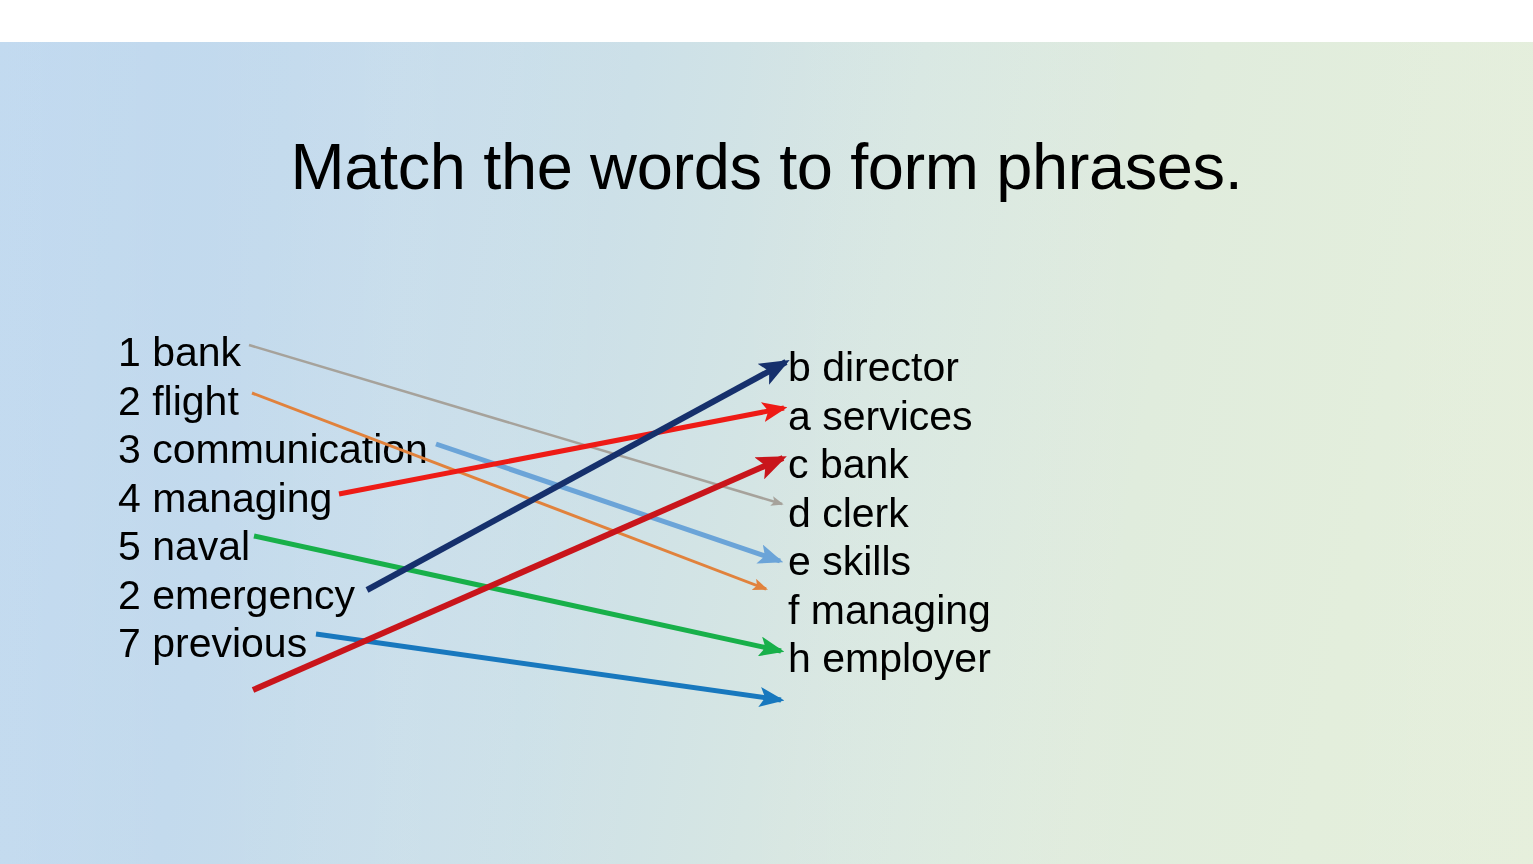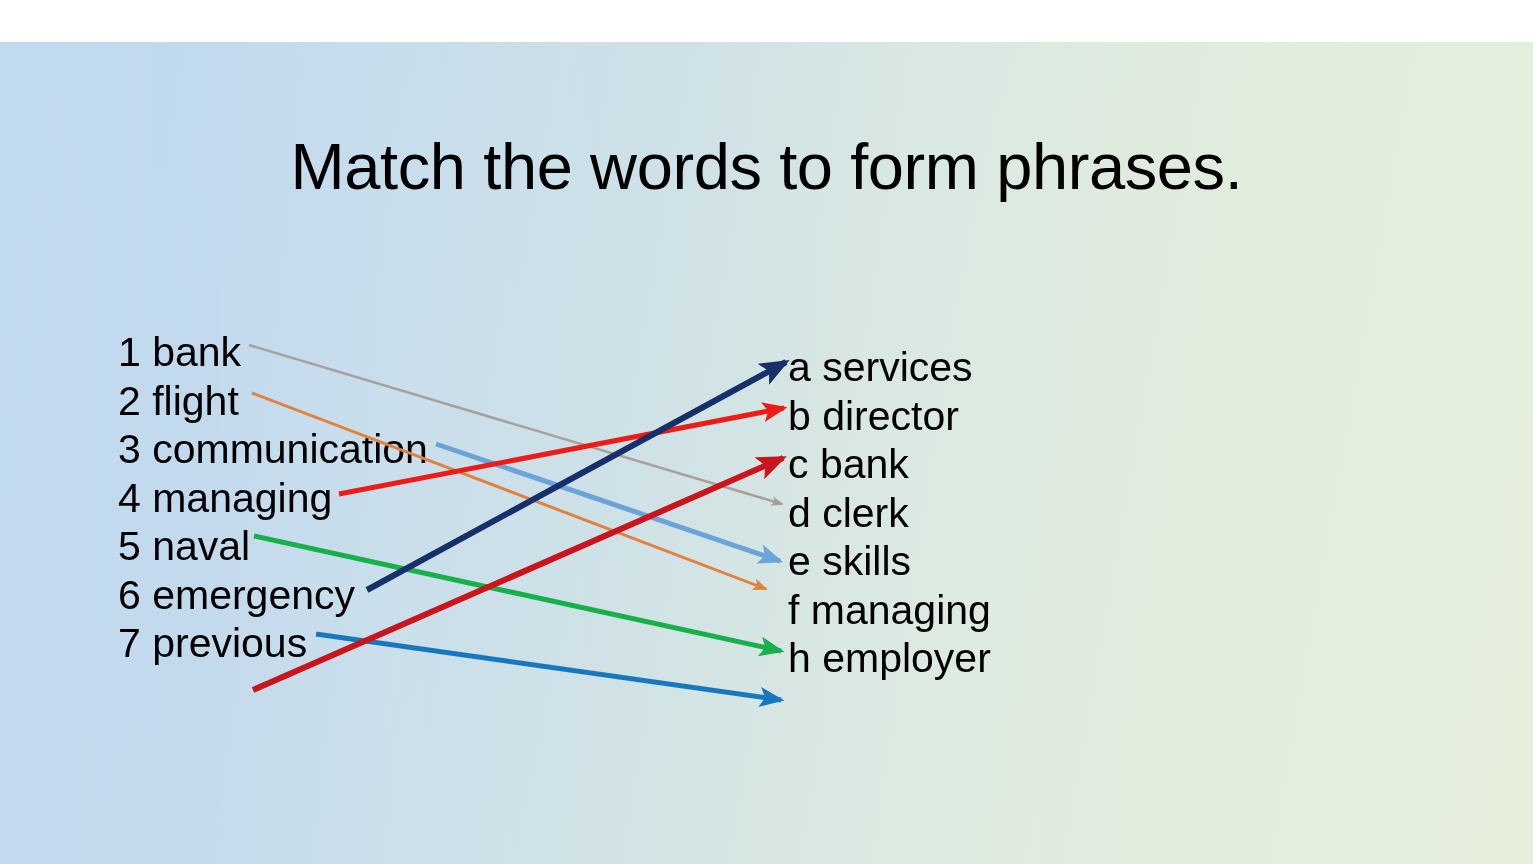--- a/index.html
+++ b/index.html
@@ -92,27 +92,27 @@
 <div id="slide">
 
   <div id="title">Match the words to form phrases.</div>
 
   <div id="left-column" class="column">
     <div class="item"><span>1 bank</span></div>
     <div class="item"><span>2 flight</span></div>
     <div class="item"><span>3 communication</span></div>
     <div class="item"><span>4 managing</span></div>
     <div class="item"><span>5 naval</span></div>
-    <div class="item"><span>6 emergency</span></div>
+    <div class="item"><span>2 emergency</span></div>
     <div class="item"><span>7 previous</span></div>
   </div>
 
   <div id="right-column" class="column">
+    <div class="item"><span>b director</span></div>
     <div class="item"><span>a services</span></div>
-    <div class="item"><span>b director</span></div>
     <div class="item"><span>c bank</span></div>
     <div class="item"><span>d clerk</span></div>
     <div class="item"><span>e skills</span></div>
     <div class="item"><span>f managing</span></div>
     <div class="item"><span>h employer</span></div>
   </div>
 
   <svg id="connector-layer" viewBox="0 0 1533 864">
     <defs id="arrow-defs">
         <marker id="arrowhead-0" markerWidth="5" markerHeight="4" refX="4.3" refY="2" orient="auto" markerUnits="strokeWidth">

